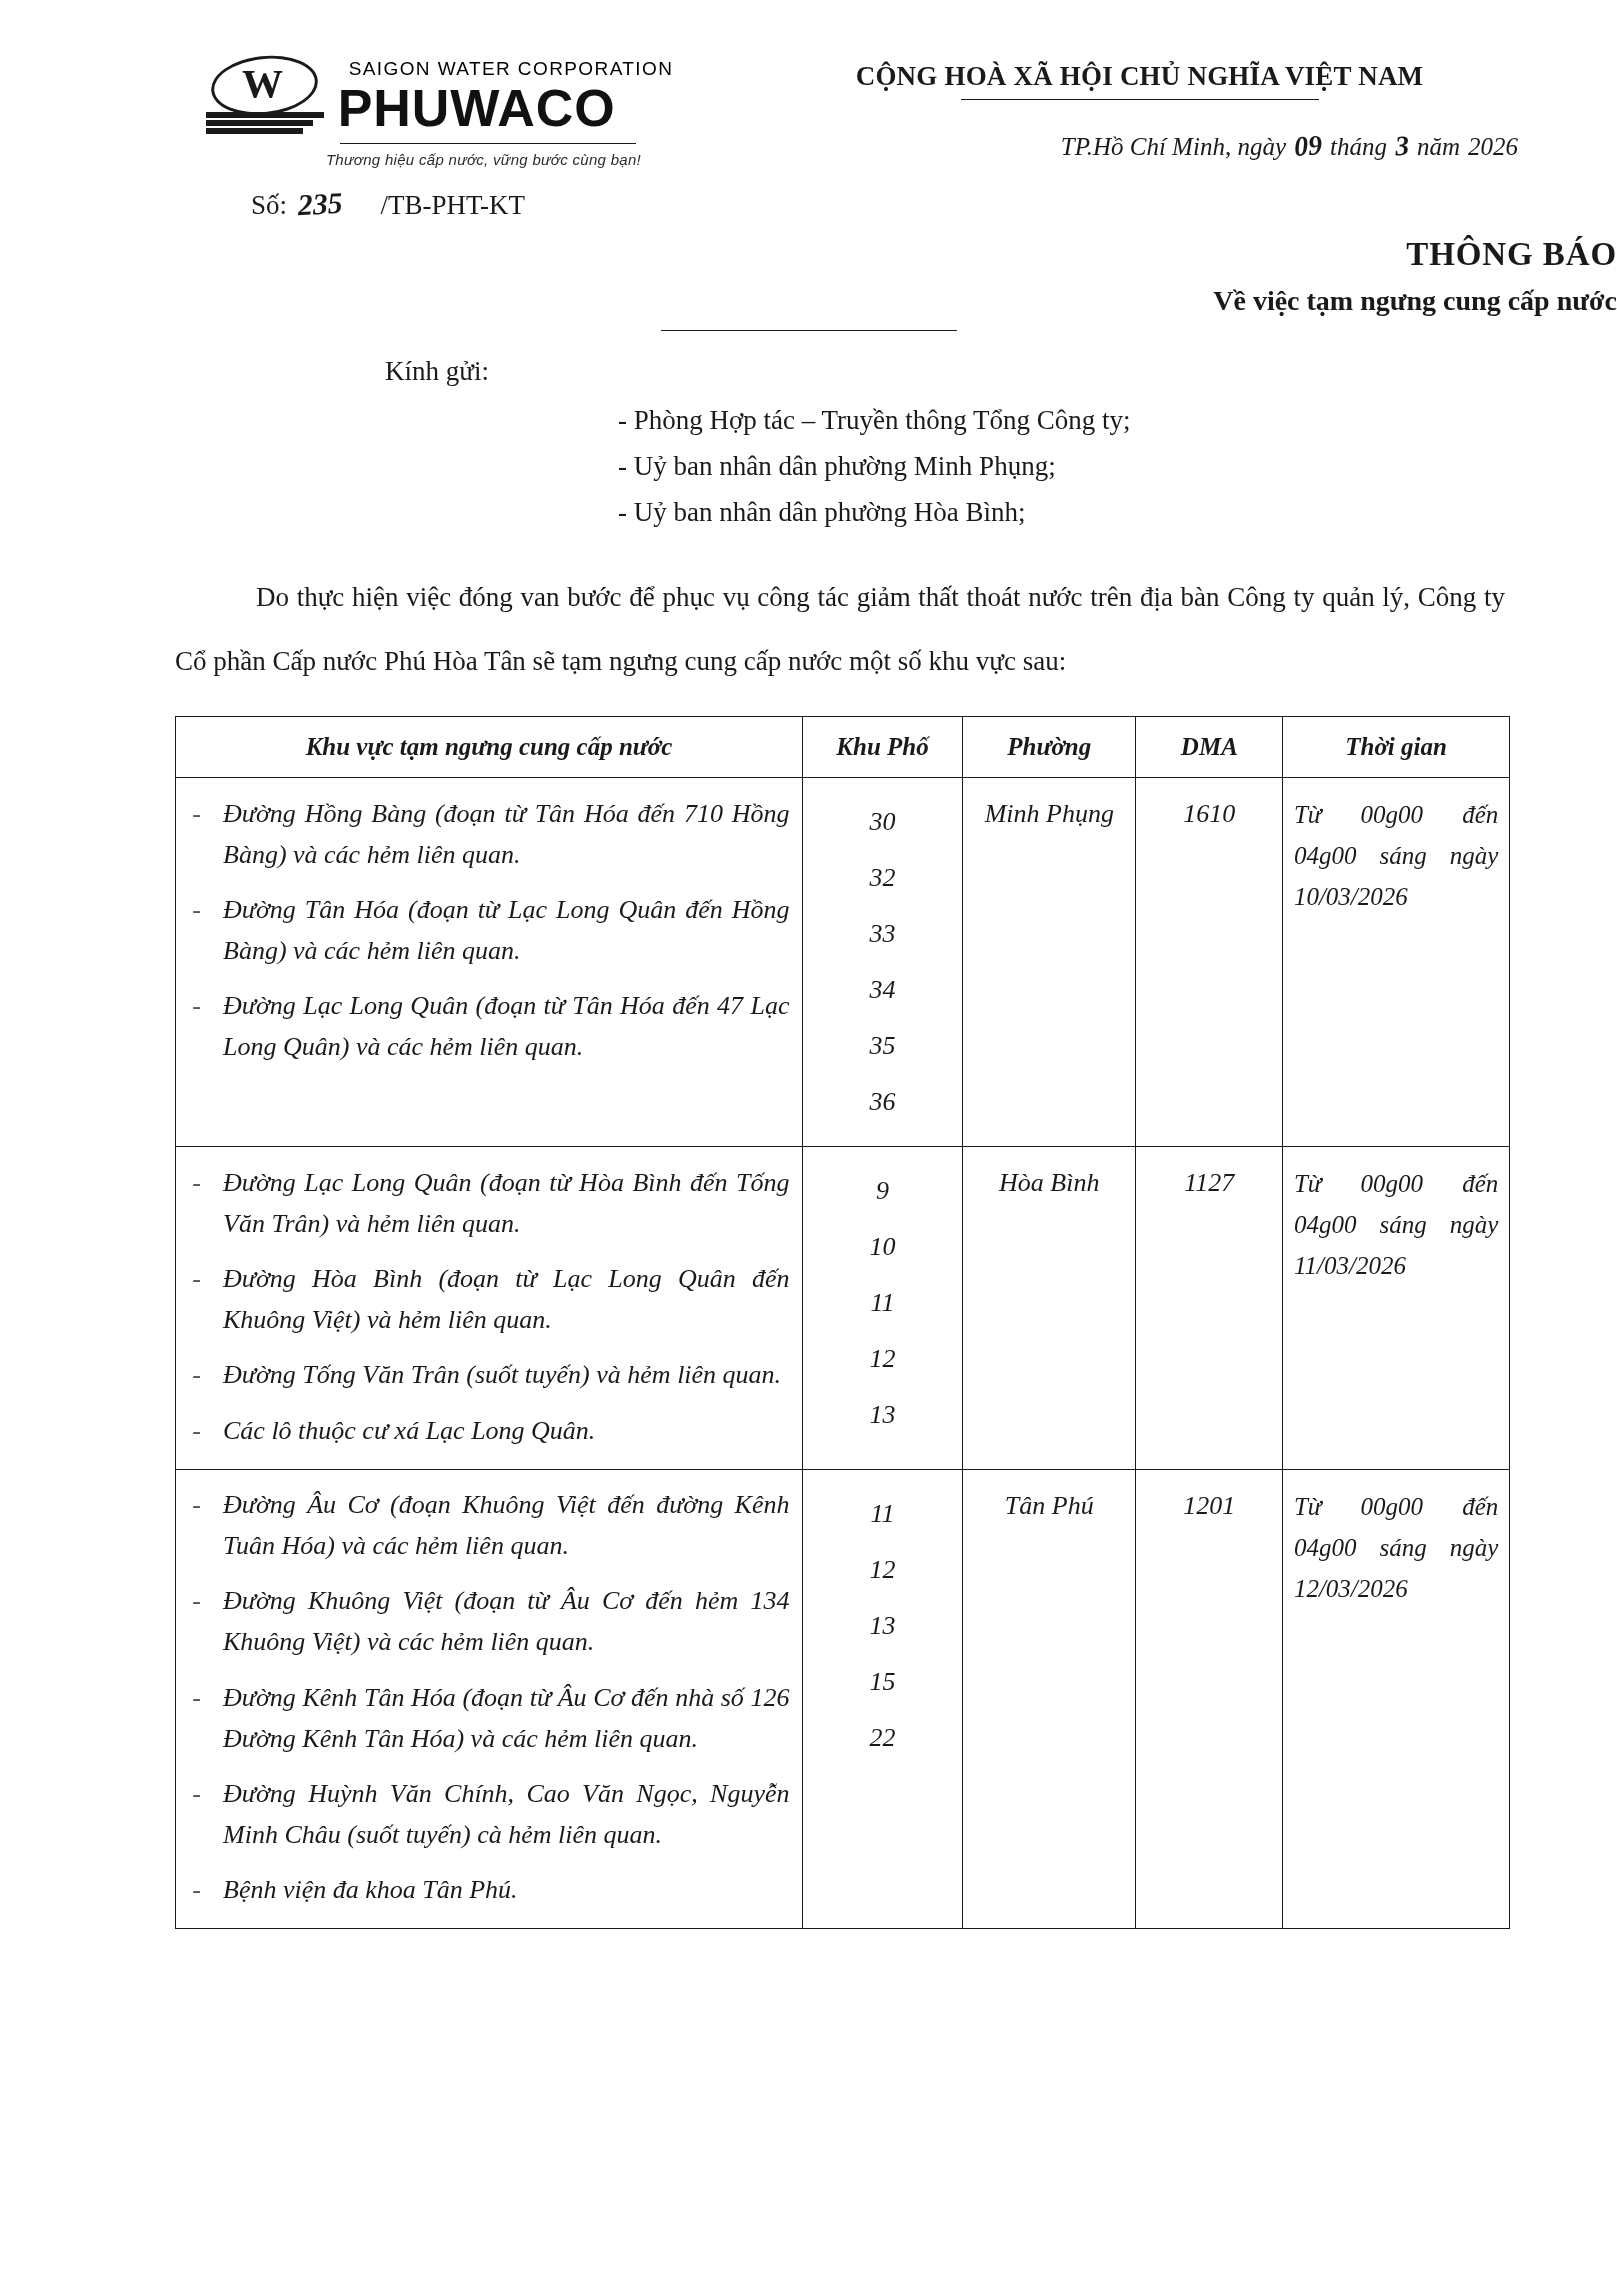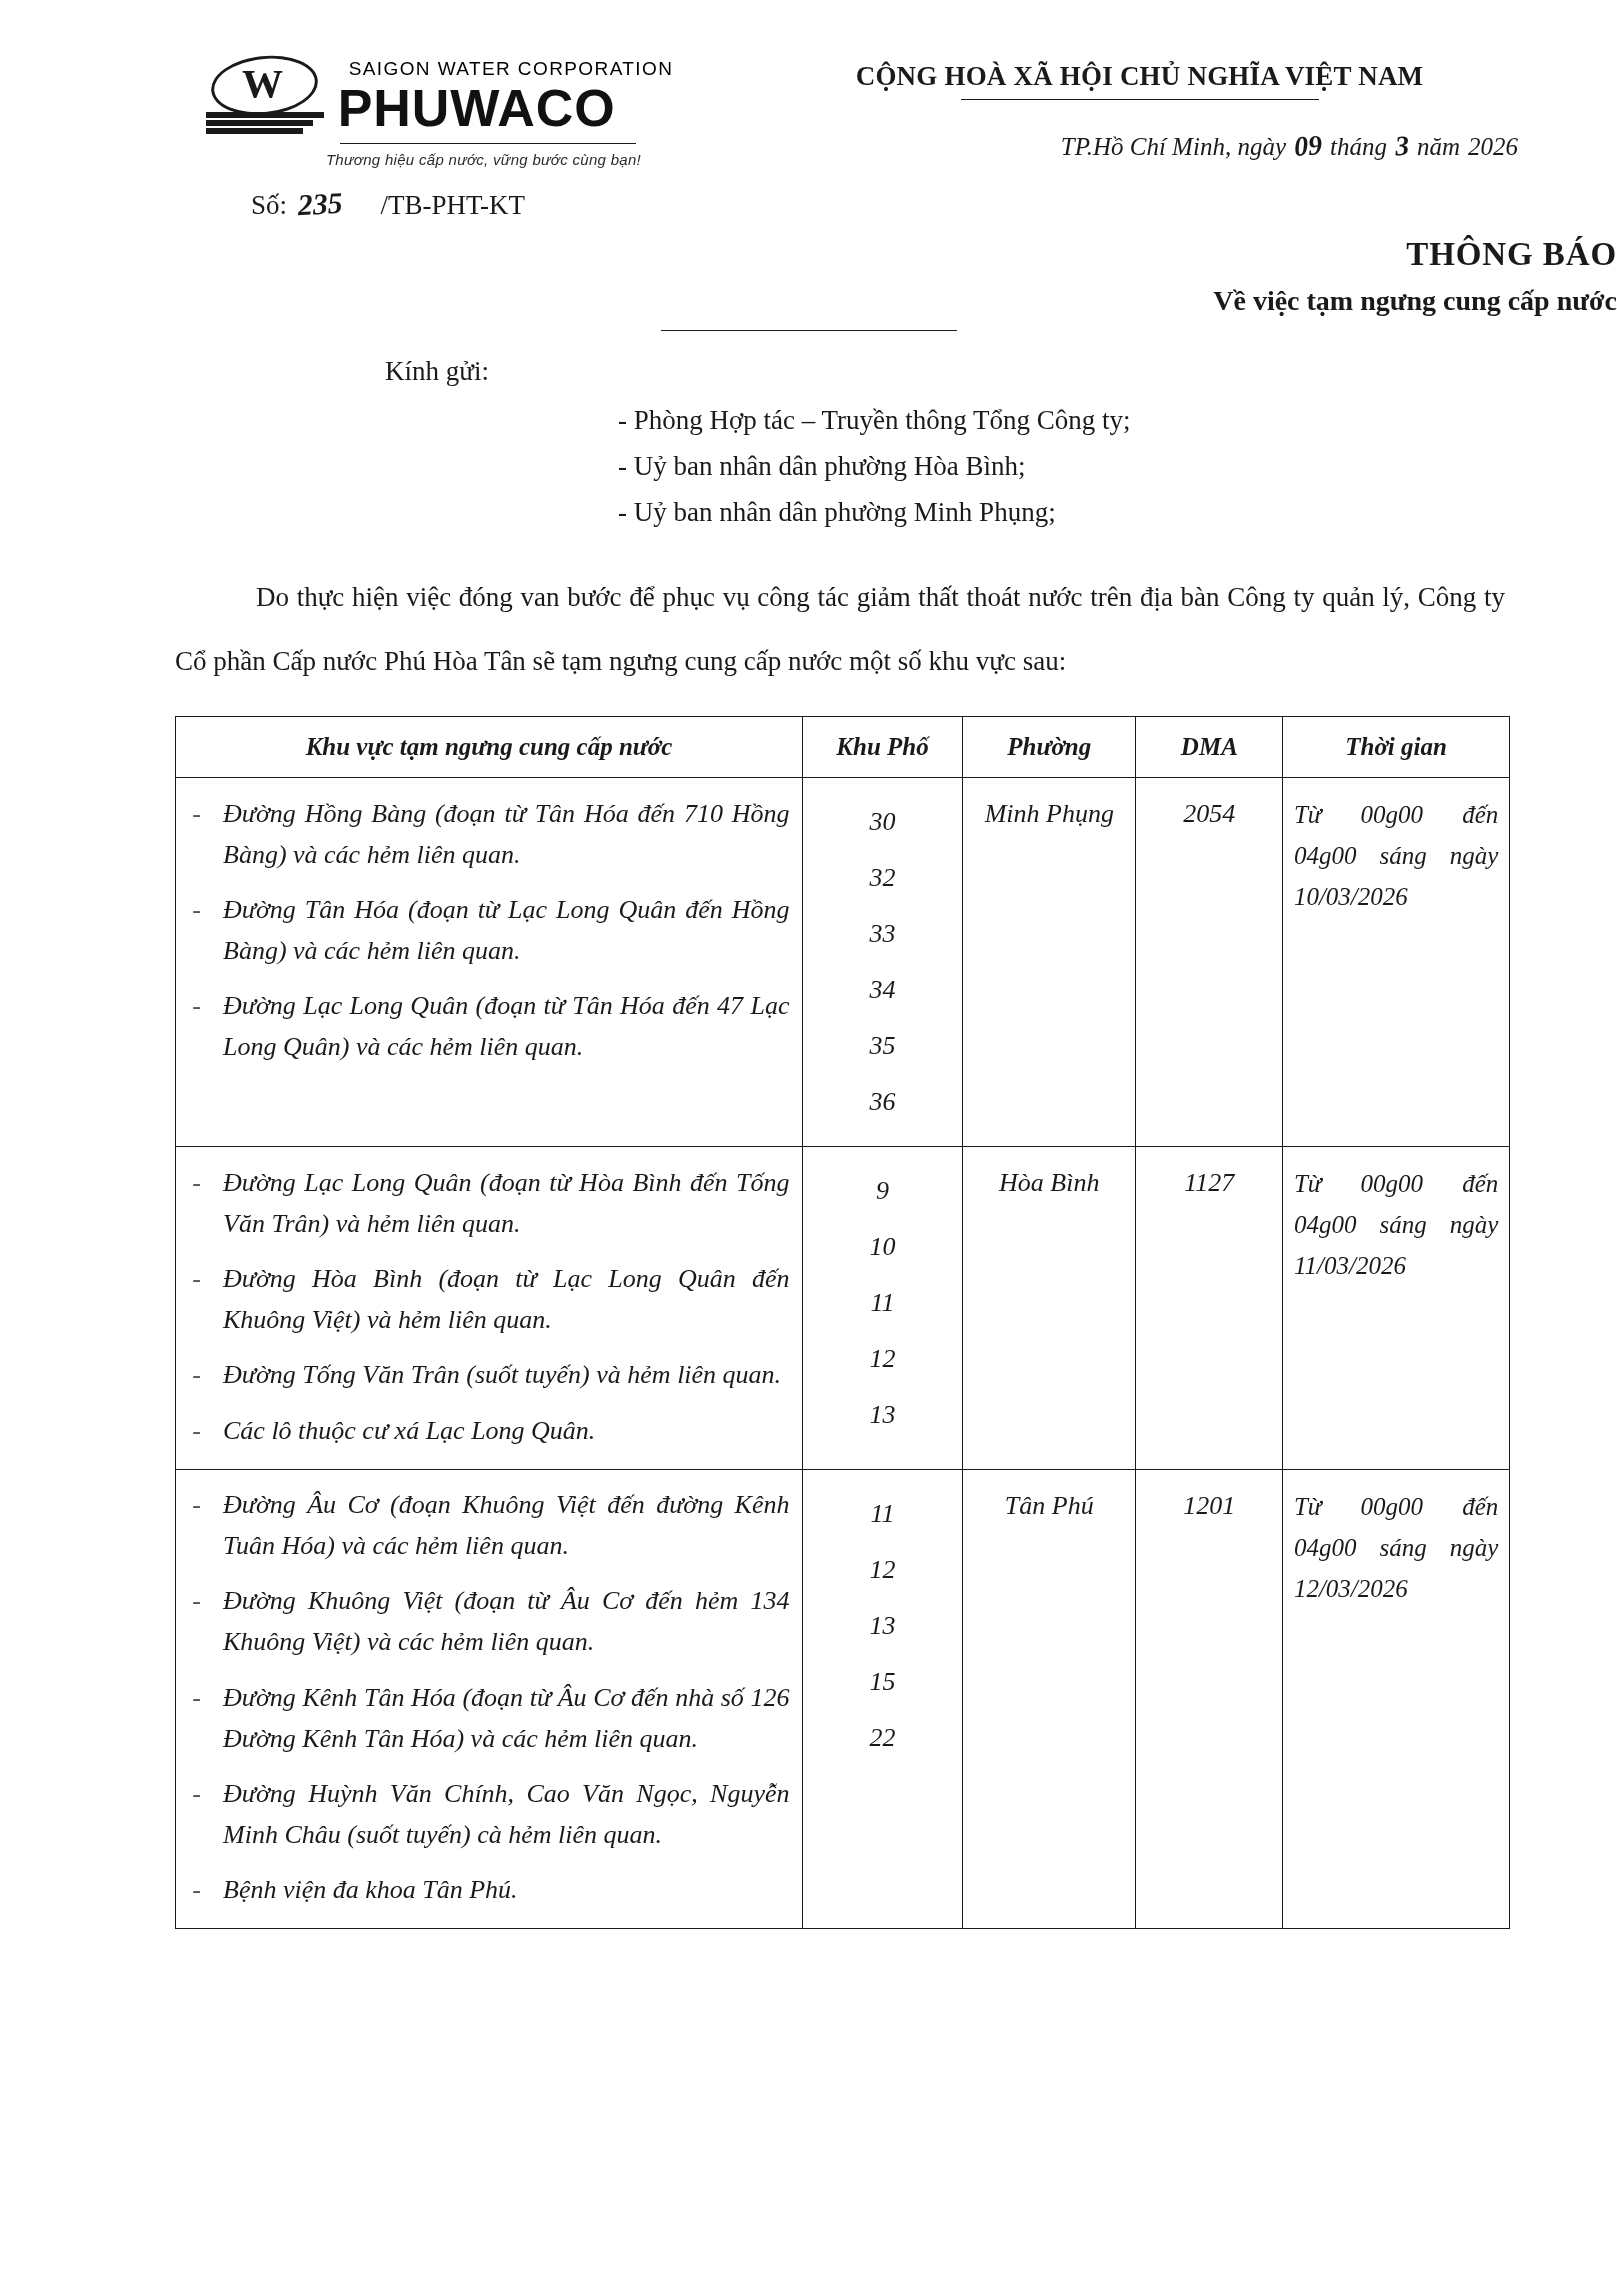--- a/index.html
+++ b/index.html
@@ -336,22 +336,22 @@
 
   <div class="title-block">
     <div class="title-main">THÔNG BÁO</div>
     <div class="title-sub">Về việc tạm ngưng cung cấp nước</div>
     <div class="title-underline"></div>
   </div>
 
   <div class="kinh-gui">Kính gửi:</div>
   <div class="recipients">
     <div>- Phòng Hợp tác – Truyền thông Tổng Công ty;</div>
+    <div>- Uỷ ban nhân dân phường Minh Phụng;</div>
     <div>- Uỷ ban nhân dân phường Hòa Bình;</div>
-    <div>- Uỷ ban nhân dân phường Minh Phụng;</div>
   </div>
 
   <div class="body-para">Do thực hiện việc đóng van bước để phục vụ công tác giảm thất thoát nước trên địa bàn Công ty quản lý, Công ty Cổ phần Cấp nước Phú Hòa Tân sẽ tạm ngưng cung cấp nước một số khu vực sau:</div>
 
   <div class="table-wrap">
     <table class="notice">
       <colgroup>
         <col class="c-area">
           <col class="c-kp">
           <col class="c-ph">
@@ -381,21 +381,21 @@
             <div class="kp-list">
               <div>30</div>
               <div>32</div>
               <div>33</div>
               <div>34</div>
               <div>35</div>
               <div>36</div>
             </div>
           </td>
           <td class="ph">Minh Phụng</td>
-          <td class="dma">2054</td>
+          <td class="dma">1610</td>
           <td class="time">Từ 00g00 đến 04g00 sáng ngày 10/03/2026</td>
         </tr>
 
         <tr>
           <td class="area">
             <ul class="area-list">
               <li>Đường Lạc Long Quân (đoạn từ Hòa Bình đến Tống Văn Trân) và hẻm liên quan.</li>
               <li>Đường Hòa Bình (đoạn từ Lạc Long Quân đến Khuông Việt) và hẻm liên quan.</li>
               <li>Đường Tống Văn Trân (suốt tuyến) và hẻm liên quan.</li>
               <li>Các lô thuộc cư xá Lạc Long Quân.</li>

